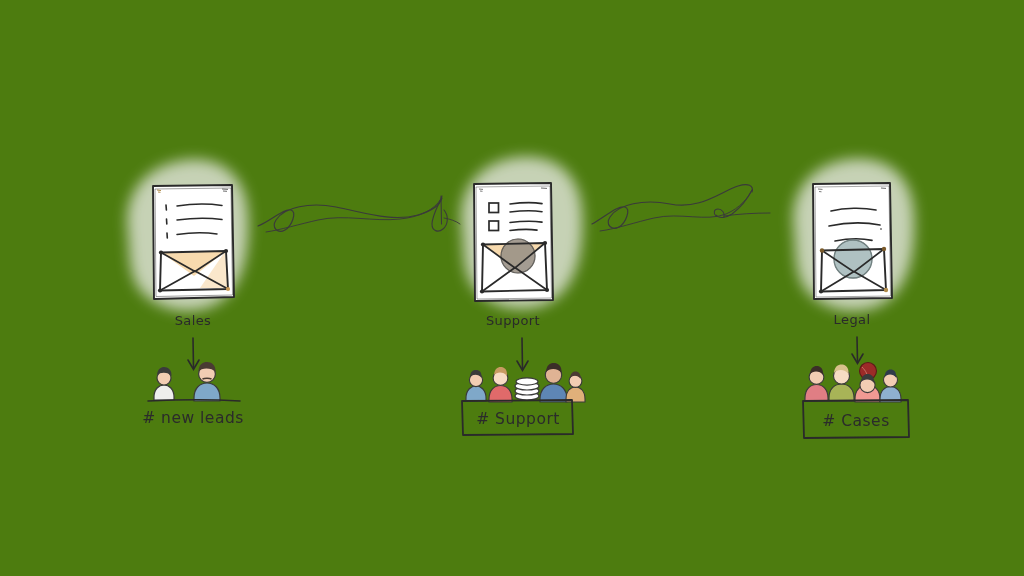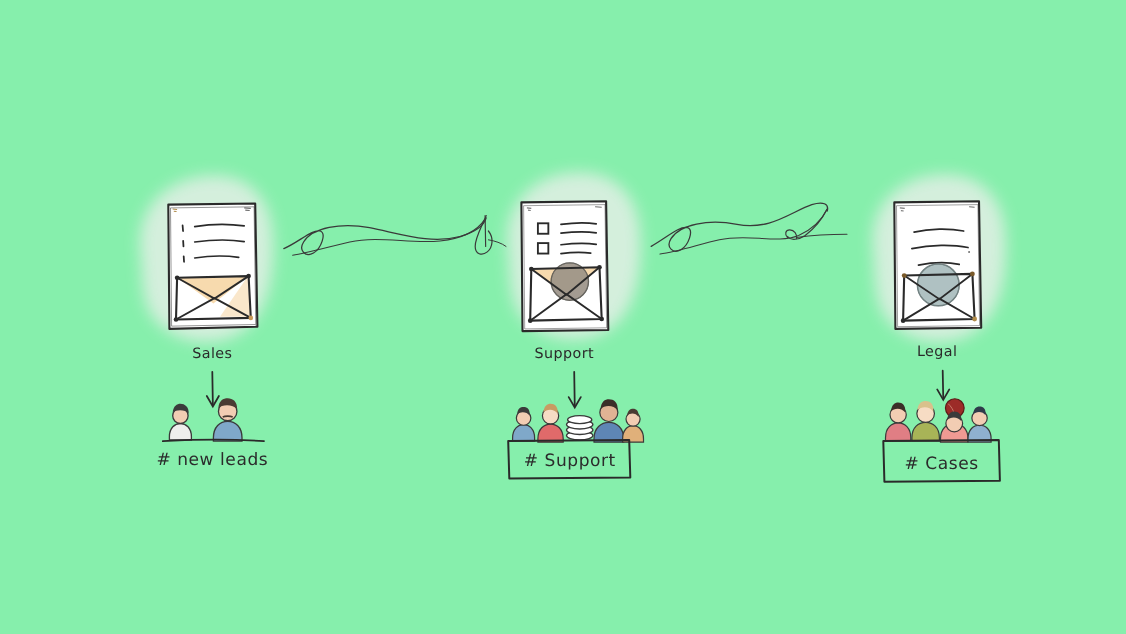--- a/index.html
+++ b/index.html
@@ -5,21 +5,21 @@
   html, body {
     margin: 0; padding: 0;
     width: 1024px; height: 576px;
     background: #ffffff;
     font-family: "DejaVu Sans", sans-serif;
     overflow: hidden;
   }
   #canvas {
     position: relative;
     width: 1024px; height: 576px;
-    background: #86efac;
+    background: #4d7c0f;
   }
   svg.layer {
     position: absolute; top: 0; left: 0;
     width: 1024px; height: 576px;
   }
   .hand-text {
     font-family: "DejaVu Sans", sans-serif;
     font-size: 13px;
     fill: #2a2a2a;
     letter-spacing: 0.4px;

